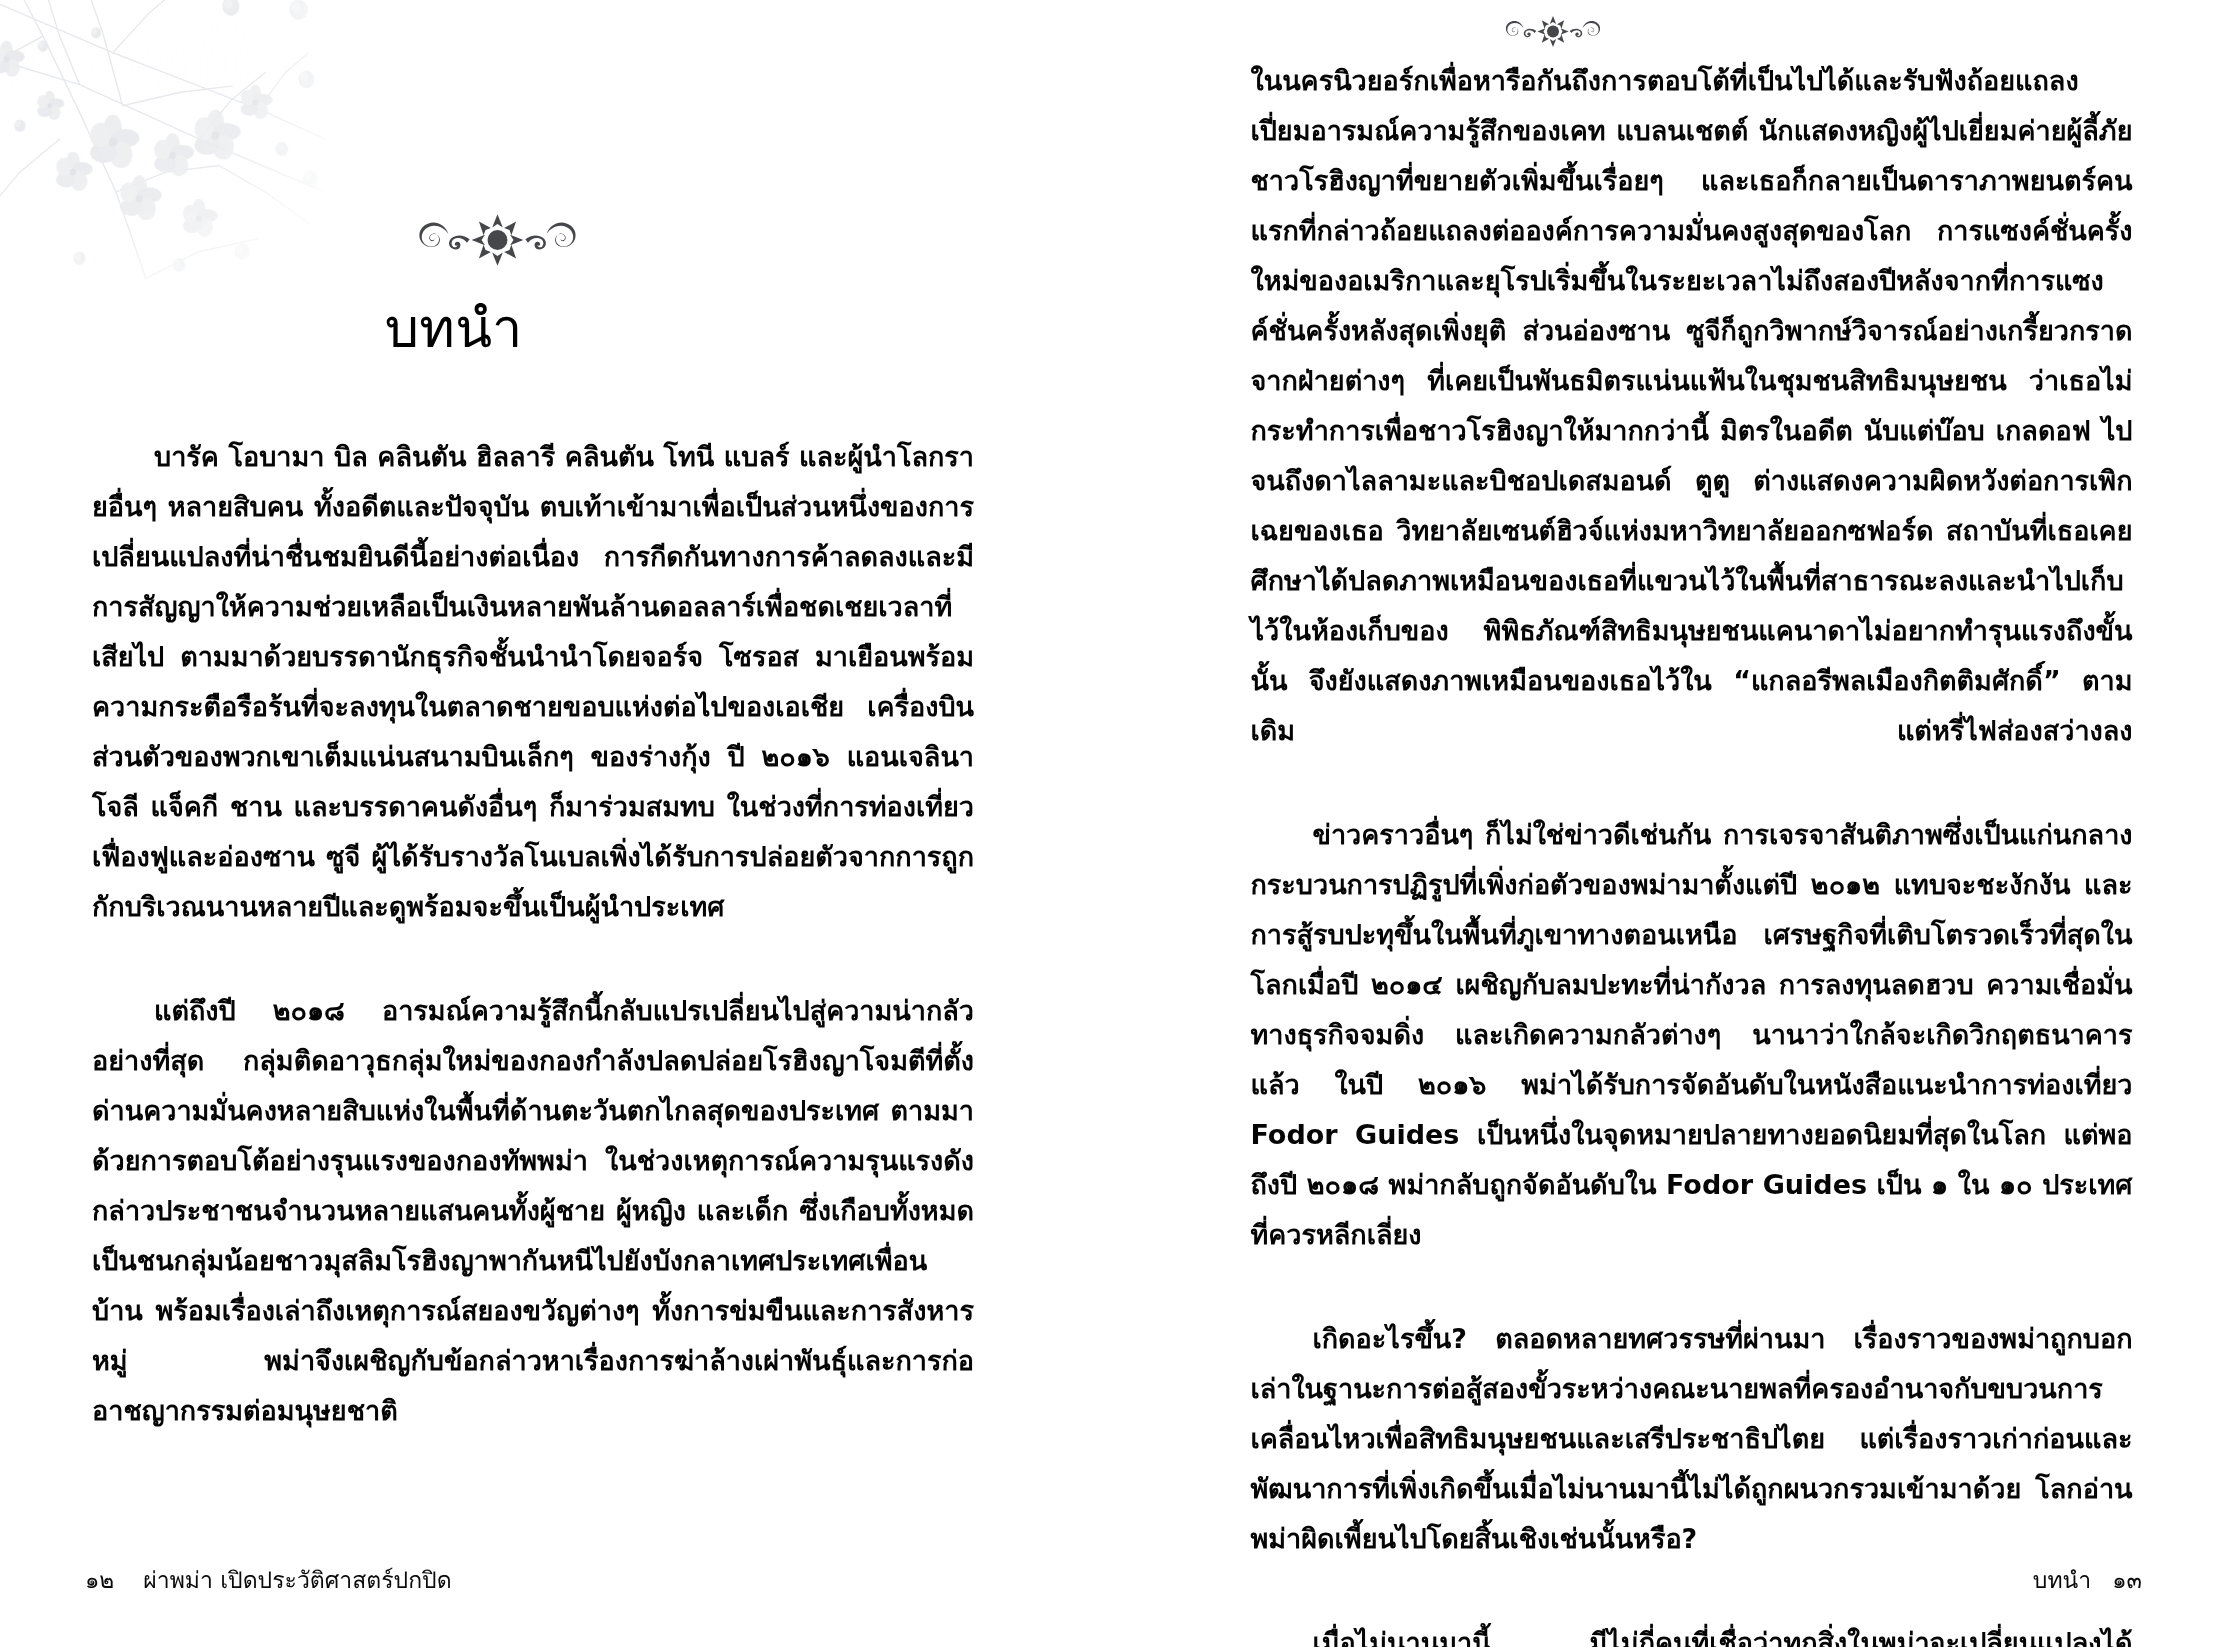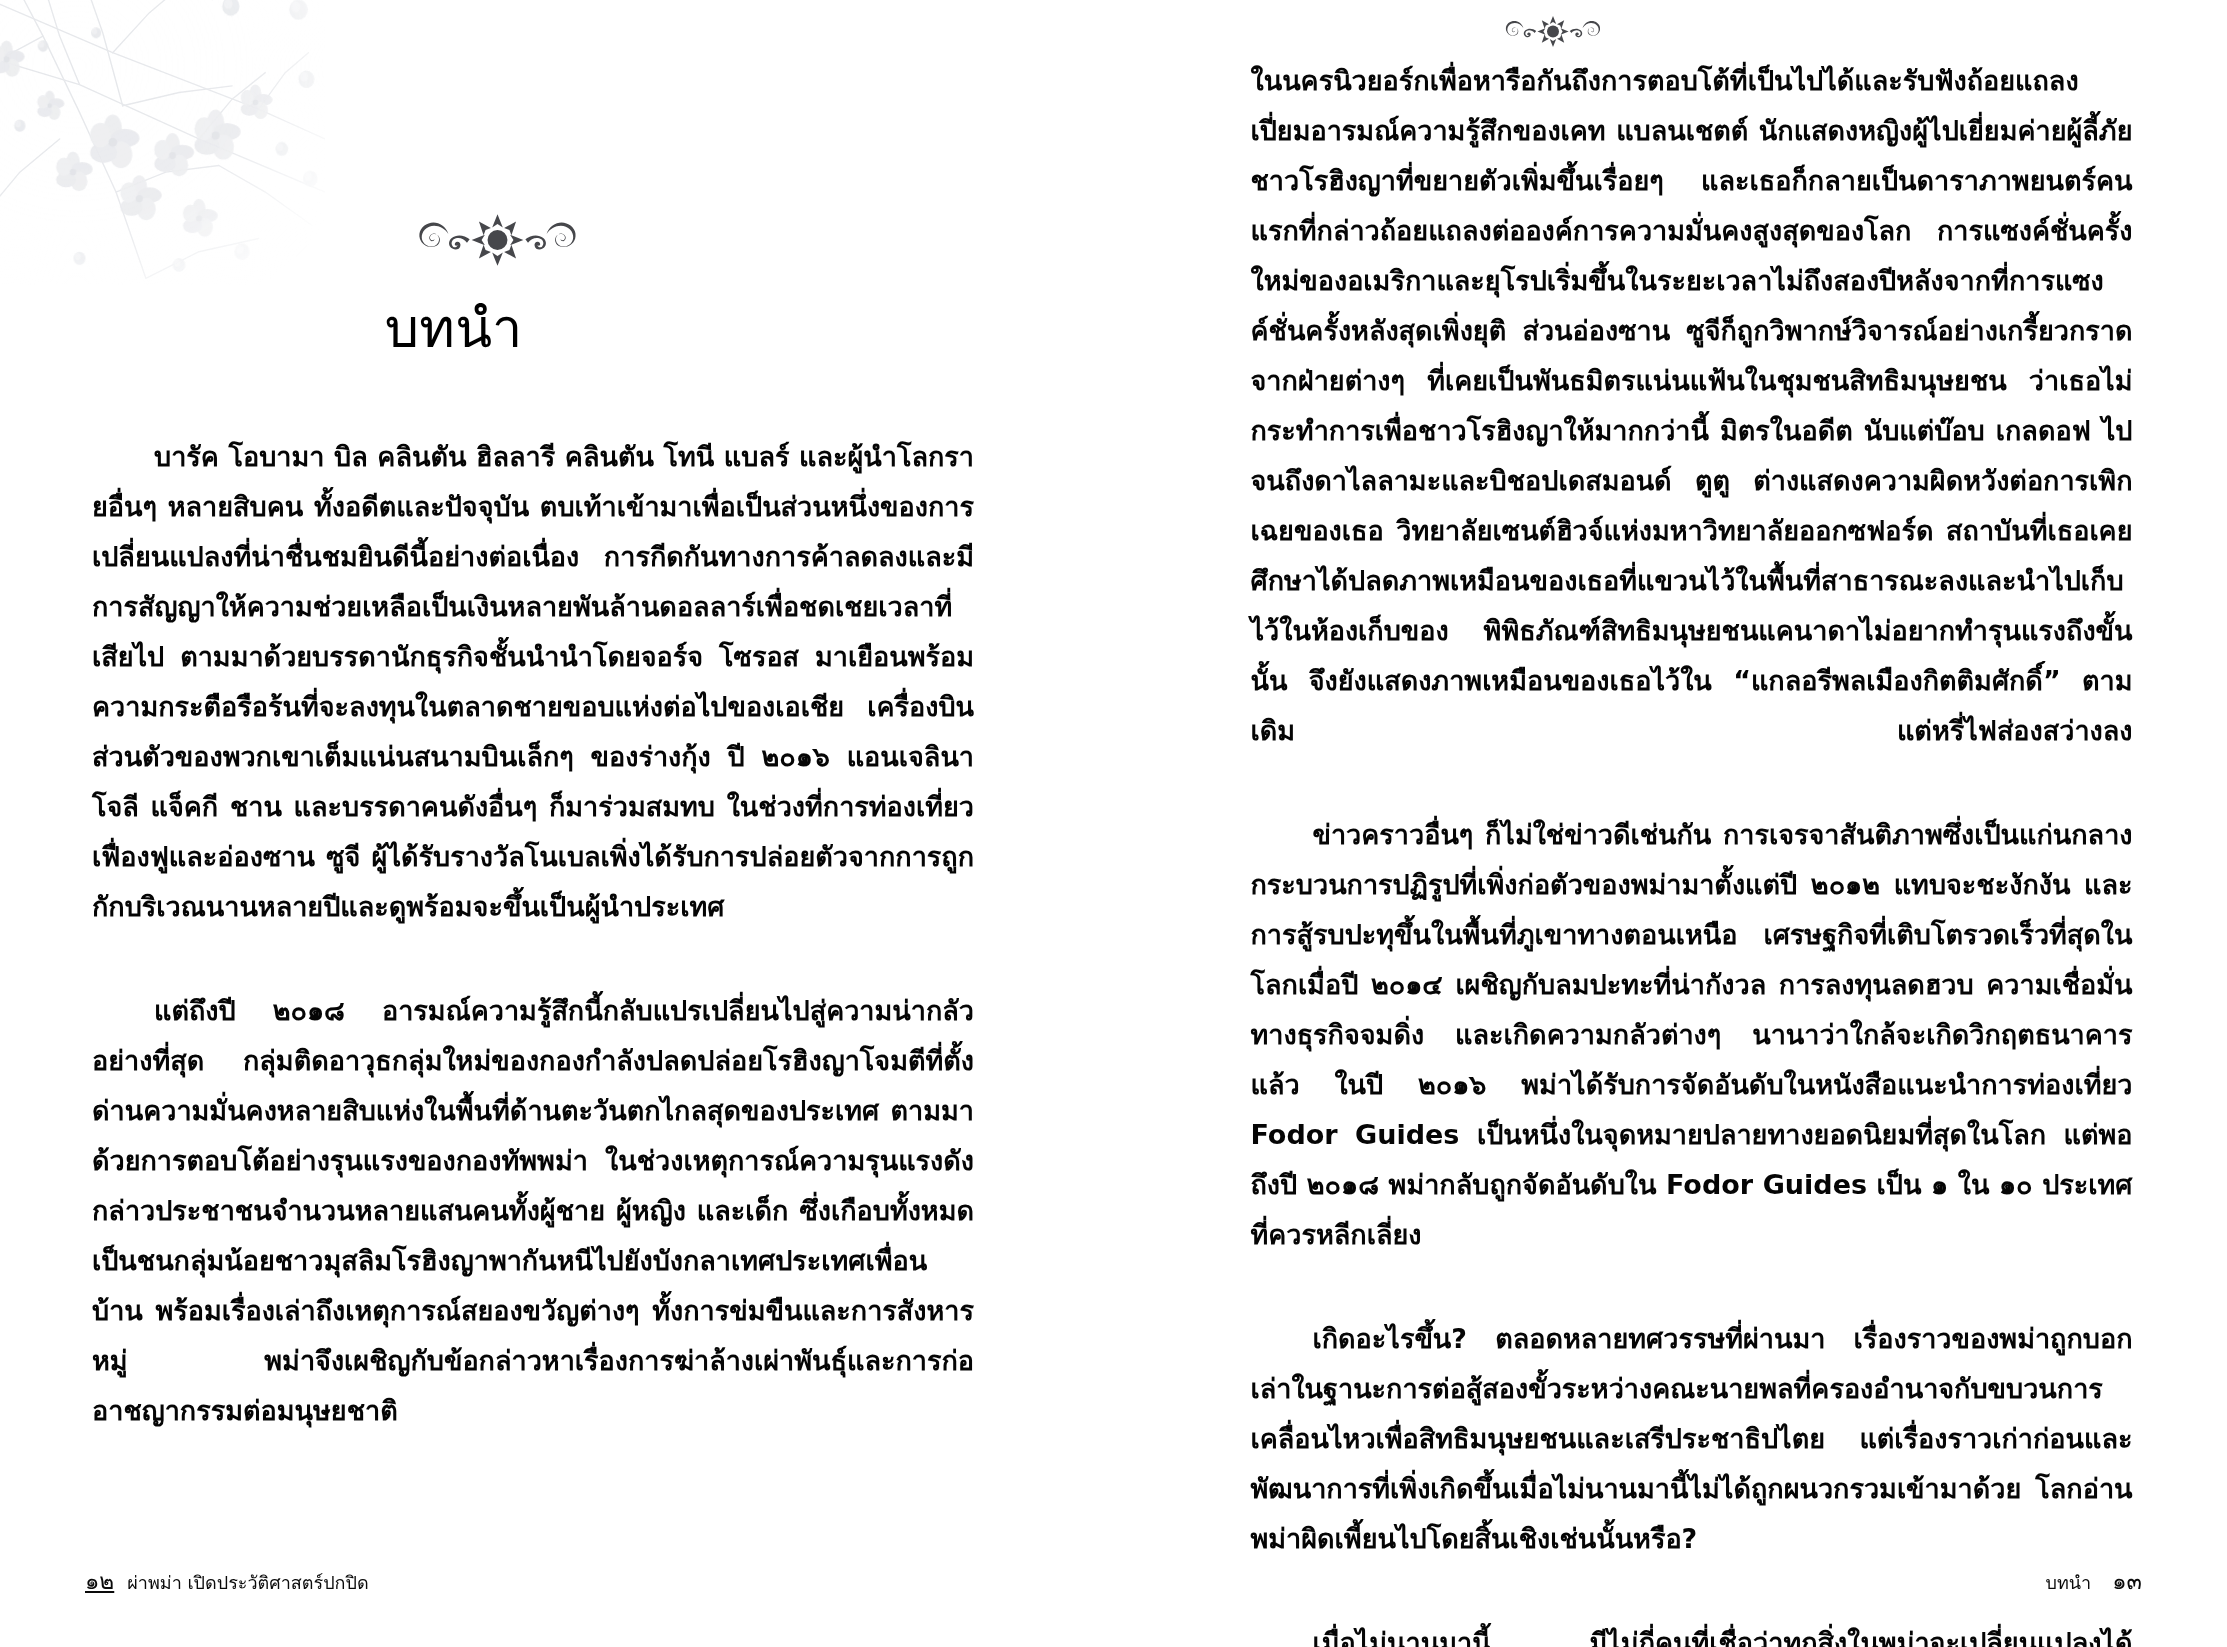--- a/index.html
+++ b/index.html
@@ -126,23 +126,23 @@
   }
   .footer-left {
     left: 85px;
   }
   .footer-right {
     right: 85px;
   }
   .footer .folio {
     font-size: 22.6px;
   }
-  .footer-left .folio { margin-right: 13px; text-decoration: underline; }
+  .footer-left .folio { margin-right: 29px; }
   .footer-right .folio { margin-left: 21px; font-family: Liberation Serif, serif; }
-  .footer .runtext { font-size: 18px; }
+  .footer .runtext { font-size: 23px; }
 </style>
 </head>
 <body>
 
 <div class="spread">
 
   <div class="page page-left">
 
     <svg class="watermark" viewBox="0 0 520 470" aria-hidden="true">
       <defs>

